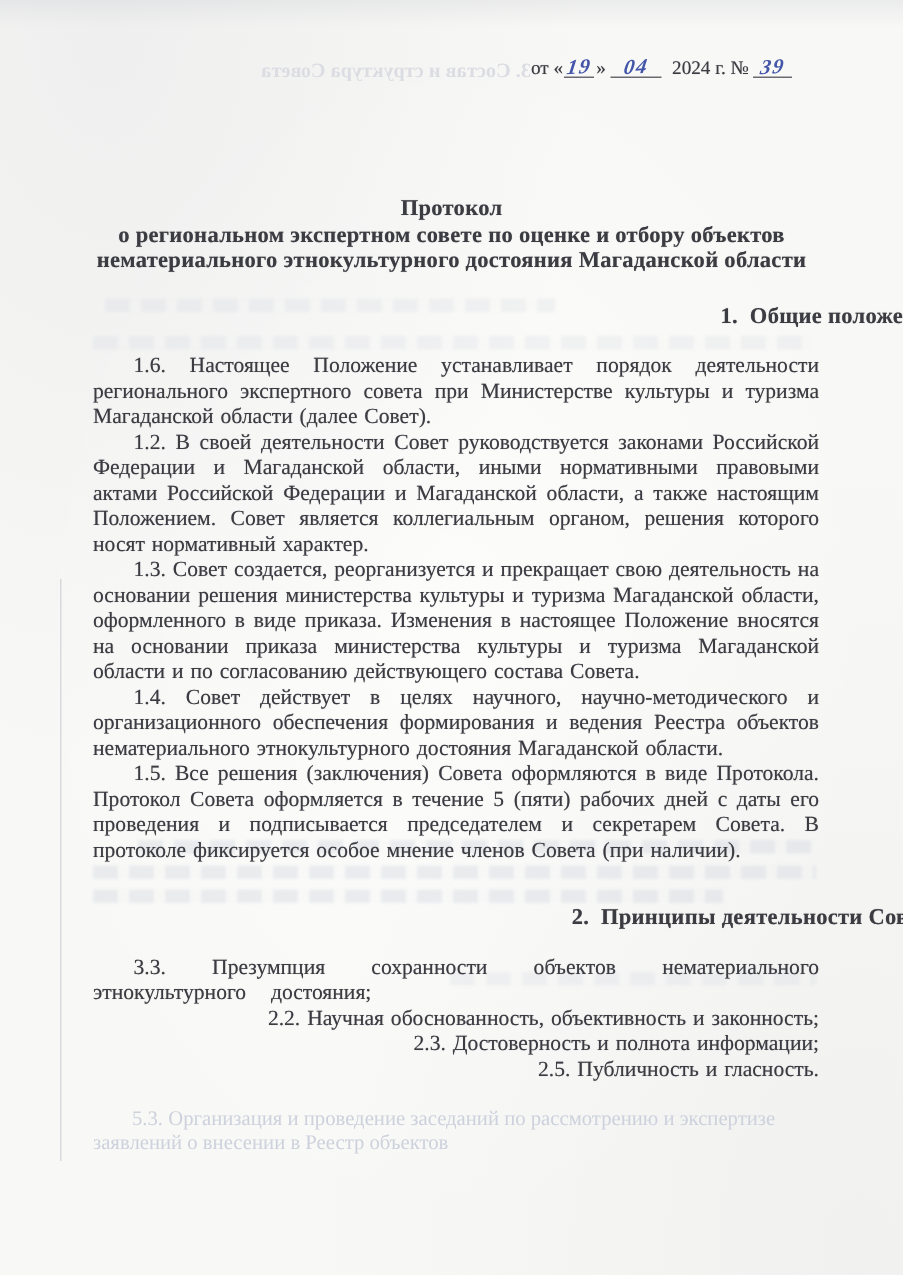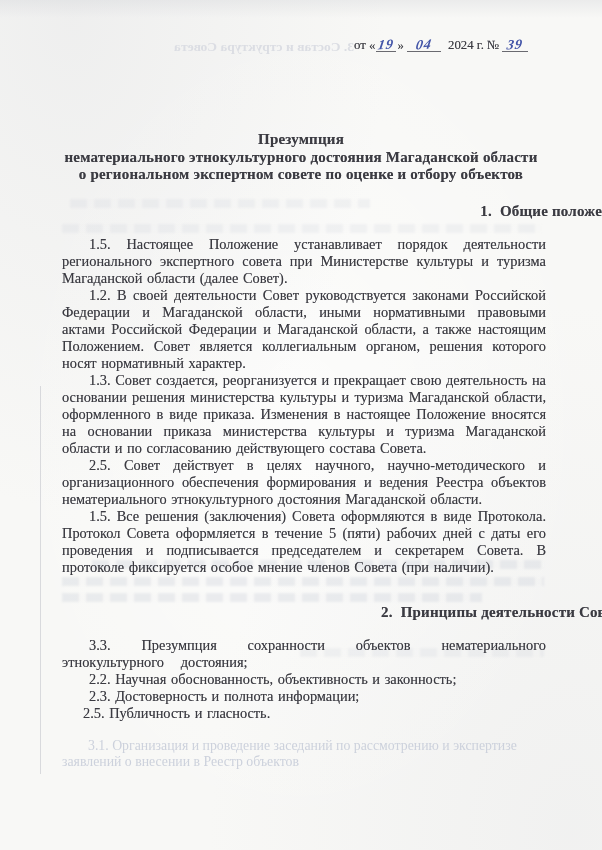--- a/index.html
+++ b/index.html
@@ -46,21 +46,21 @@
     padding-left:26px;
   }
   .sec1-heading { top:203px; }
   .sec2-heading { top:604px; }
 
   
   .body-block { position:absolute; left:62px; width:484px; font-size:14.4px; line-height:17px; }
   .body-1 { top:236px; }
   .body-2 { top:637px; }
   .body-block p { margin:0; text-align:justify; text-indent:27px; word-spacing:1px; }
-  .body-block p.item { text-align:left; }
+  .body-block p.item { text-align:right; }
   .body-block p.spread { word-spacing:13px; }
   .body-block p.last-item { text-indent:21px; }
 
   
   .bleed-mirror {
     position:absolute; top:39px; left:128px; width:272px;
     transform:scaleX(-1); color:#dbdde3; font-weight:bold; font-size:13.5px;
     text-align:center; filter:blur(0.4px); white-space:nowrap;
   }
   .bleed-text {
@@ -90,42 +90,42 @@
 
 <div class="page">
 
   <div class="bleed-mirror">3. Состав и структура Совета</div>
   <div class="bleed-bar bar-4"></div>
   <div class="bleed-bar bar-5"></div>
   <div class="bleed-bar bar-1"></div>
   <div class="bleed-bar bar-2"></div>
   <div class="bleed-bar bar-3"></div>
   <div class="bleed-bar bar-6"></div>
-  <div class="bleed-text bleed-b1">3.1. Организация и проведение заседаний по рассмотрению и экспертизе</div>
+  <div class="bleed-text bleed-b1">5.3. Организация и проведение заседаний по рассмотрению и экспертизе</div>
   <div class="bleed-text bleed-b2">заявлений о внесении в Реестр объектов</div>
   <div class="scan-line"></div>
 
   <div class="ref-block txt">
     <div class="date-line">
       <span>от «</span><span class="hw-slot slot-day"><span class="hw">19</span></span><span>»</span><span class="hw-slot slot-month"><span class="hw">04</span></span><span> 2024 г. №</span><span class="hw-slot slot-num"><span class="hw">39</span></span>
     </div>
   </div>
 
   <div class="title-block txt">
-    <div>Презумпция</div>
+    <div>Протокол</div>
+    <div>о региональном экспертном совете по оценке и отбору объектов</div>
     <div>нематериального этнокультурного достояния Магаданской области</div>
-    <div>о региональном экспертном совете по оценке и отбору объектов</div>
   </div>
 
   <div class="sec-heading sec1-heading txt">1.  Общие положения</div>
   <div class="body-block body-1 txt">
-    <p>1.5.  Настоящее  Положение  устанавливает  порядок  деятельности регионального экспертного совета при Министерстве культуры и туризма Магаданской области (далее Совет).</p>
+    <p>1.6.  Настоящее  Положение  устанавливает  порядок  деятельности регионального экспертного совета при Министерстве культуры и туризма Магаданской области (далее Совет).</p>
     <p>1.2.  В своей деятельности Совет руководствуется законами Российской Федерации и Магаданской  области,  иными  нормативными правовыми актами Российской Федерации и Магаданской области, а также настоящим Положением.  Совет  является коллегиальным органом,  решения  которого носят нормативный характер.</p>
     <p>1.3. Совет создается, реорганизуется и прекращает свою деятельность на основании решения министерства культуры и туризма Магаданской области, оформленного в виде приказа. Изменения в настоящее Положение вносятся на основании приказа министерства культуры и туризма Магаданской области и по согласованию действующего состава Совета.</p>
-    <p>2.5. Совет действует в целях научного, научно-методического и организационного обеспечения формирования и ведения Реестра объектов нематериального этнокультурного достояния Магаданской области.</p>
+    <p>1.4. Совет действует в целях научного, научно-методического и организационного обеспечения формирования и ведения Реестра объектов нематериального этнокультурного достояния Магаданской области.</p>
     <p>1.5. Все решения (заключения) Совета оформляются в виде Протокола. Протокол Совета оформляется в течение 5 (пяти) рабочих дней с даты его проведения и подписывается председателем и секретарем Совета. В протоколе фиксируется особое мнение членов Совета (при наличии).</p>
   </div>
 
   <div class="sec-heading sec2-heading txt">2.  Принципы деятельности Совета</div>
   <div class="body-block body-2 txt">
     <p class="spread">3.3. Презумпция сохранности объектов нематериального этнокультурного достояния;</p>
     <p class="item">2.2. Научная обоснованность, объективность и законность;</p>
     <p class="item">2.3. Достоверность и полнота информации;</p>
     <p class="item last-item">2.5. Публичность и гласность.</p>
   </div>

